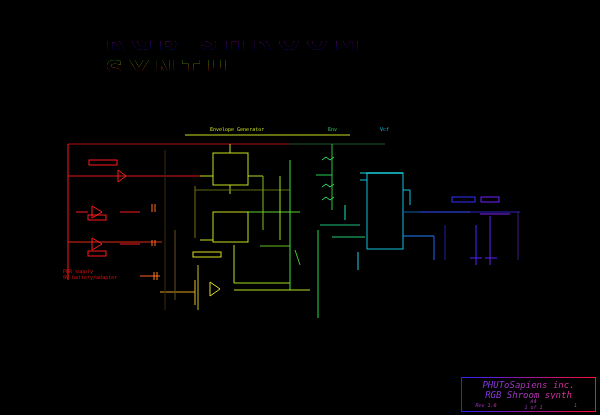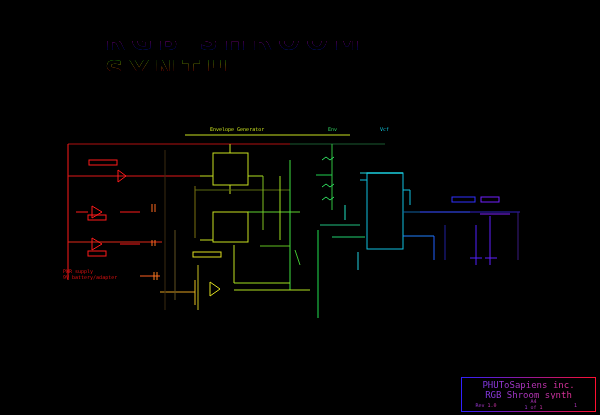--- a/index.html
+++ b/index.html
@@ -6,21 +6,21 @@
   body{width:600px;height:415px;position:relative;overflow:hidden;font-family:"DejaVu Sans Mono",monospace;}
   .title{position:absolute;left:105px;top:41px;width:400px;height:30px;display:flex;align-items:center;justify-content:center;
     font-family:"DejaVu Sans",sans-serif;font-weight:bold;font-size:26px;letter-spacing:6px;color:#000;
     -webkit-text-stroke:3px transparent;
     background:linear-gradient(180deg,#ff00ff 0%,#0000ff 25%,#00ffff 45%,#00ff00 60%,#ffff00 78%,#ff0000 100%);
     -webkit-background-clip:text;background-clip:text;}
   .title span{color:#000;-webkit-text-stroke:0;}
   svg{position:absolute;left:0;top:0;}
   .lbl{position:absolute;font-size:5px;white-space:nowrap;}
   .tb{position:absolute;left:461px;top:377px;width:133px;height:33px;border:1px solid #c0184a;
-    border-image:linear-gradient(90deg,#3020ff,#ff1030) 1;}
+    border-image:linear-gradient(90deg,#3020ff,#ff1030) 1;font-style:italic;}
   .tb .row{position:absolute;left:0;width:100%;display:flex;justify-content:center;align-items:center;font-size:9px;
     background:linear-gradient(90deg,#6a3cff,#ff3080);-webkit-background-clip:text;background-clip:text;color:transparent;}
 </style>
 </head>
 <body>
 
 <div class="title">
     <span>RGB SHROOM SYNTH</span>
   </div>
 

